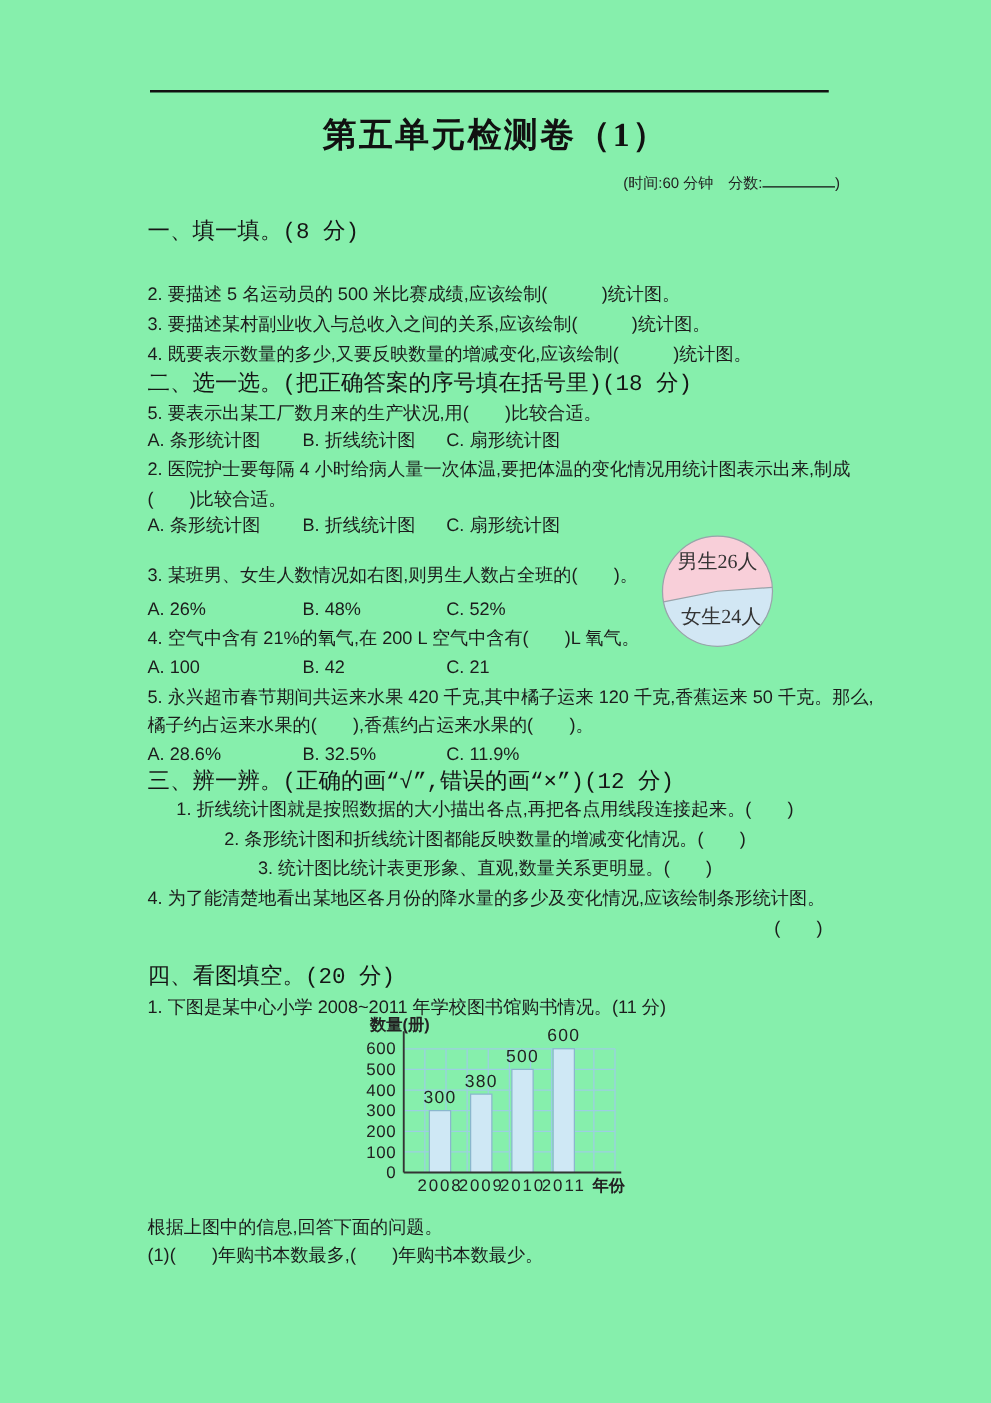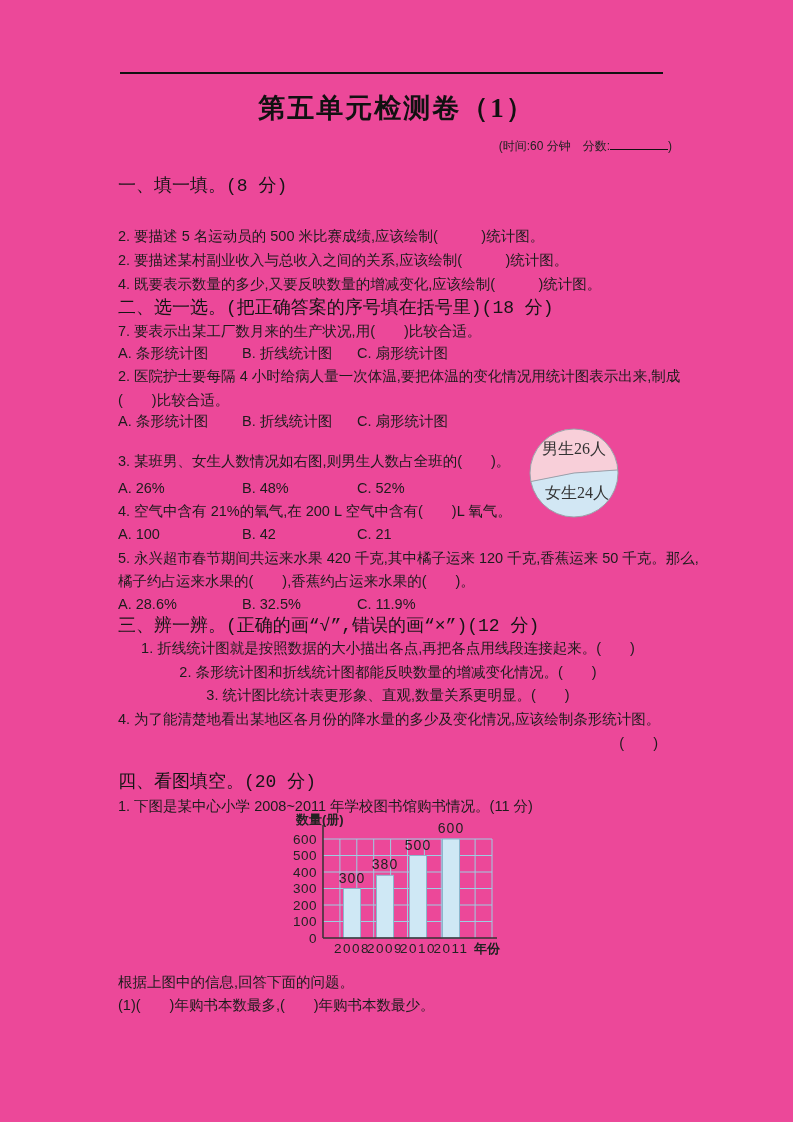--- a/index.html
+++ b/index.html
@@ -1,19 +1,19 @@
 <!DOCTYPE html>
 <html><head>
 <meta charset="utf-8">
 <style>
   html,body{margin:0;padding:0;background:#888;}
   .page{
     position:relative;
     width:793px;height:1122px;
-    background:#ec4899;
+    background:#86efac;
     font-family:"Liberation Sans","DejaVu Sans",sans-serif;
     color:#1a1a1a;
     overflow:hidden;
   }
   .top-rule{position:absolute;left:120px;top:72px;width:543px;height:2px;background:#111;}
   .title{
     position:absolute;left:0;top:90px;width:100%;
     text-align:center;font-family:"Liberation Serif","DejaVu Serif",serif;
     font-size:27px;font-weight:600;letter-spacing:2px;color:#111;
   }
@@ -53,25 +53,25 @@
 <div class="page">
 
   <div class="top-rule"></div>
 
   <div class="title">第五单元检测卷（1）</div>
 
   <div class="meta"><span>(时间:60 分钟　分数:</span><span class="blank-line"></span><span>)</span></div>
 
   <div class="row hdr" style="top:176px">一、填一填。(8 分)</div>
   <div class="row" style="top:226px">2. 要描述 5 名运动员的 500 米比赛成绩,应该绘制(　　　)统计图。</div>
-  <div class="row" style="top:250px">2. 要描述某村副业收入与总收入之间的关系,应该绘制(　　　)统计图。</div>
+  <div class="row" style="top:250px">3. 要描述某村副业收入与总收入之间的关系,应该绘制(　　　)统计图。</div>
   <div class="row" style="top:274px">4. 既要表示数量的多少,又要反映数量的增减变化,应该绘制(　　　)统计图。</div>
 
   <div class="row hdr" style="top:298px">二、选一选。(把正确答案的序号填在括号里)(18 分)</div>
-  <div class="row" style="top:321px">7. 要表示出某工厂数月来的生产状况,用(　　)比较合适。</div>
+  <div class="row" style="top:321px">5. 要表示出某工厂数月来的生产状况,用(　　)比较合适。</div>
   <div class="row opts" style="top:343px">
     <span class="opt-a">A. 条形统计图</span>
     <span class="opt-b">B. 折线统计图</span>
     <span>C. 扇形统计图</span>
   </div>
   <div class="row" style="top:366px">2. 医院护士要每隔 4 小时给病人量一次体温,要把体温的变化情况用统计图表示出来,制成</div>
   <div class="row" style="top:390px">(　　)比较合适。</div>
   <div class="row opts" style="top:411px">
     <span class="opt-a">A. 条形统计图</span>
     <span class="opt-b">B. 折线统计图</span>

